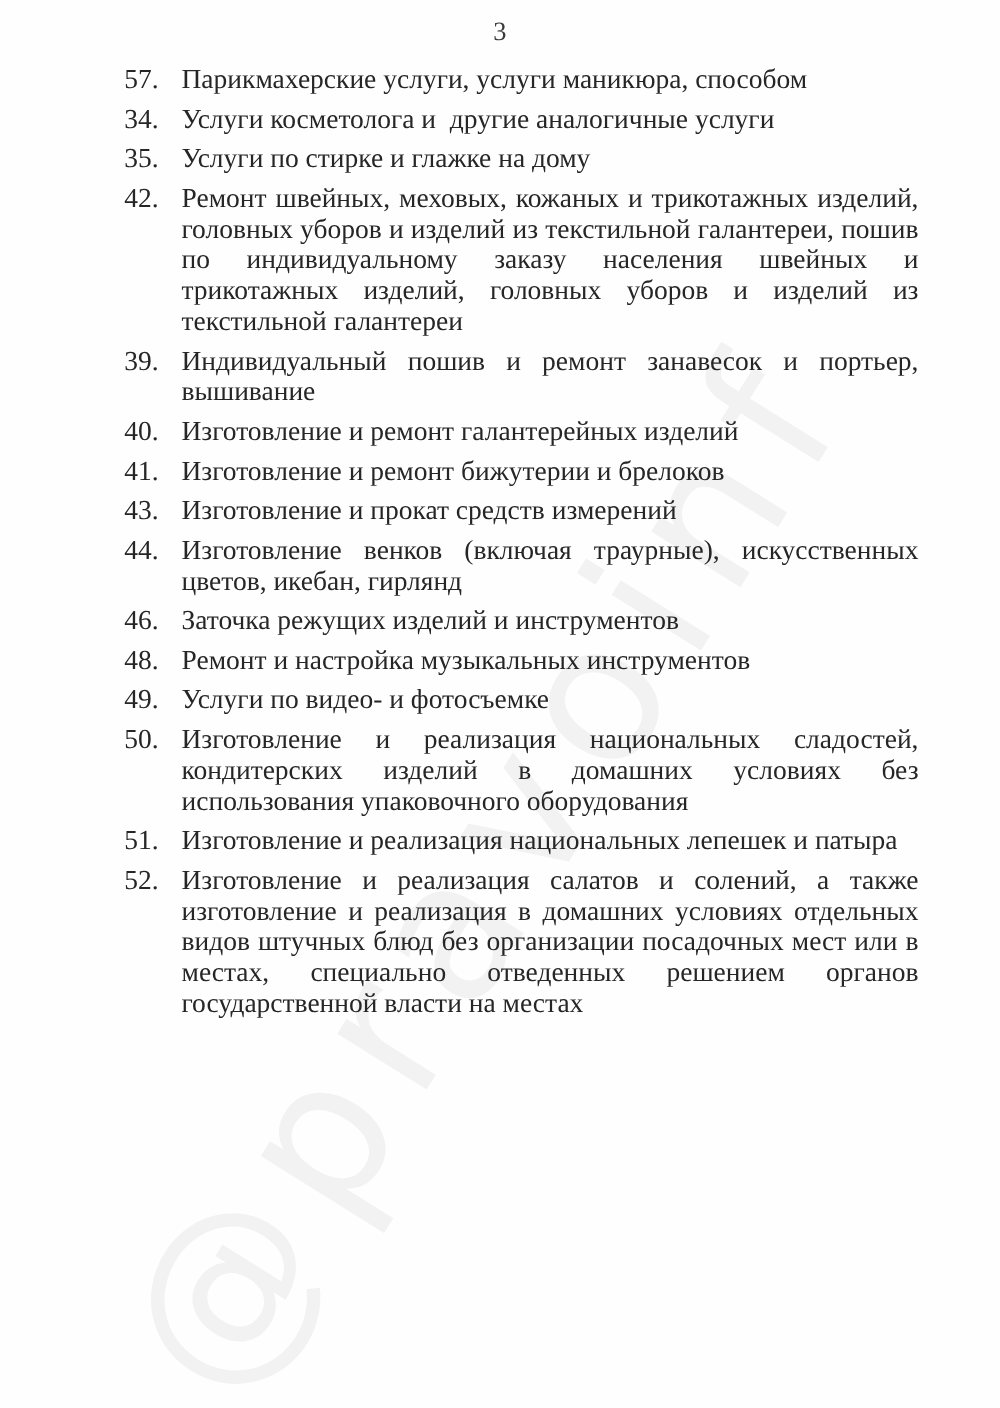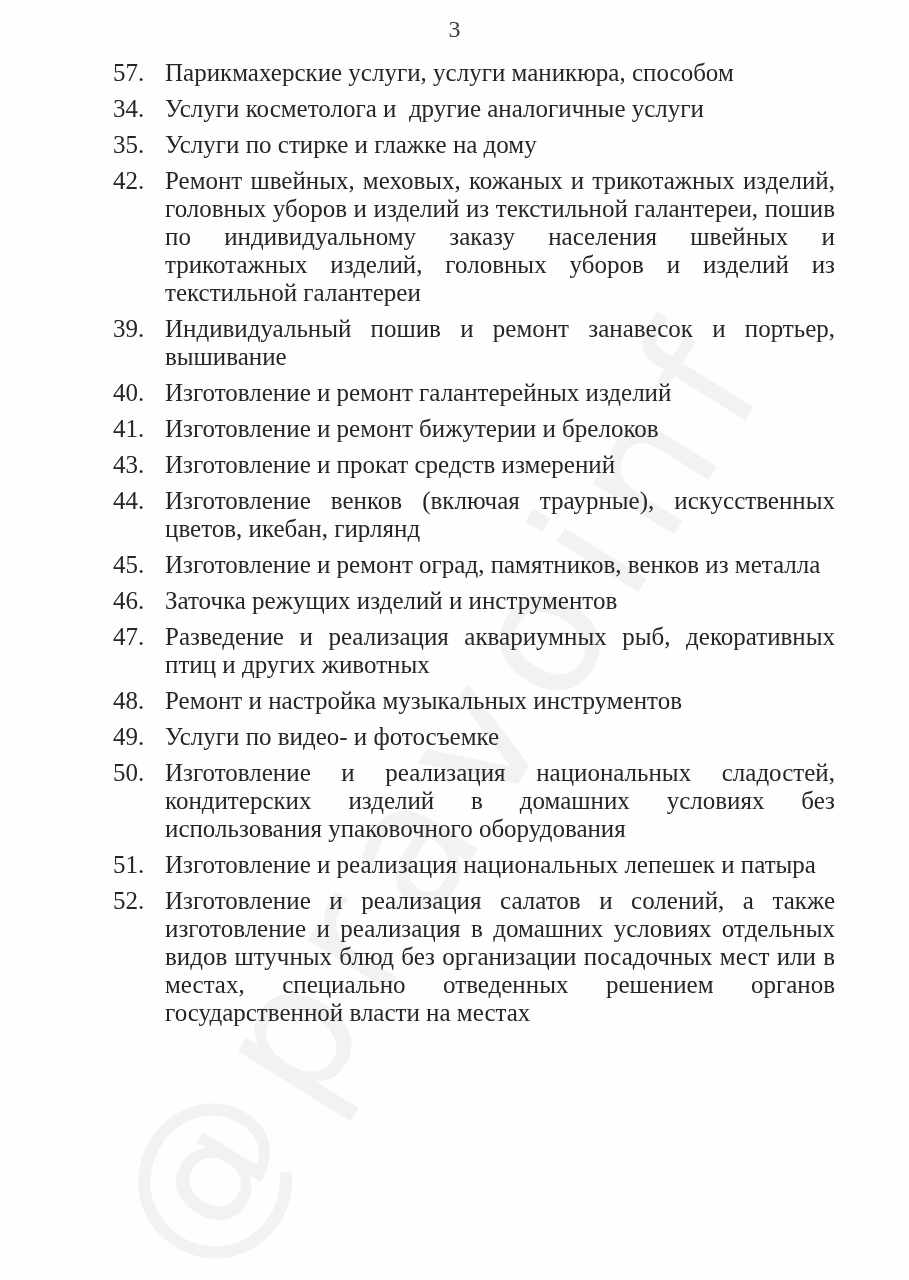--- a/index.html
+++ b/index.html
@@ -115,34 +115,26 @@
   <li class="item">
     <span class="num">43.</span>
     <span class="text">Изготовление и прокат средств измерений</span>
   </li>
 
   <li class="item">
     <span class="num">44.</span>
     <span class="text">Изготовление венков (включая траурные), искусственных цветов, икебан, гирлянд</span>
   </li>
 
-  <li class="item">
-    <span class="num">45.</span>
-    <span class="text">Изготовление и ремонт оград, памятников, венков из металла</span>
-  </li>
 
   <li class="item">
     <span class="num">46.</span>
     <span class="text">Заточка режущих изделий и инструментов</span>
   </li>
 
-  <li class="item">
-    <span class="num">47.</span>
-    <span class="text">Разведение и реализация аквариумных рыб, декоративных птиц и других животных</span>
-  </li>
 
   <li class="item">
     <span class="num">48.</span>
     <span class="text">Ремонт и настройка музыкальных инструментов</span>
   </li>
 
   <li class="item">
     <span class="num">49.</span>
     <span class="text">Услуги по видео- и фотосъемке</span>
   </li>

